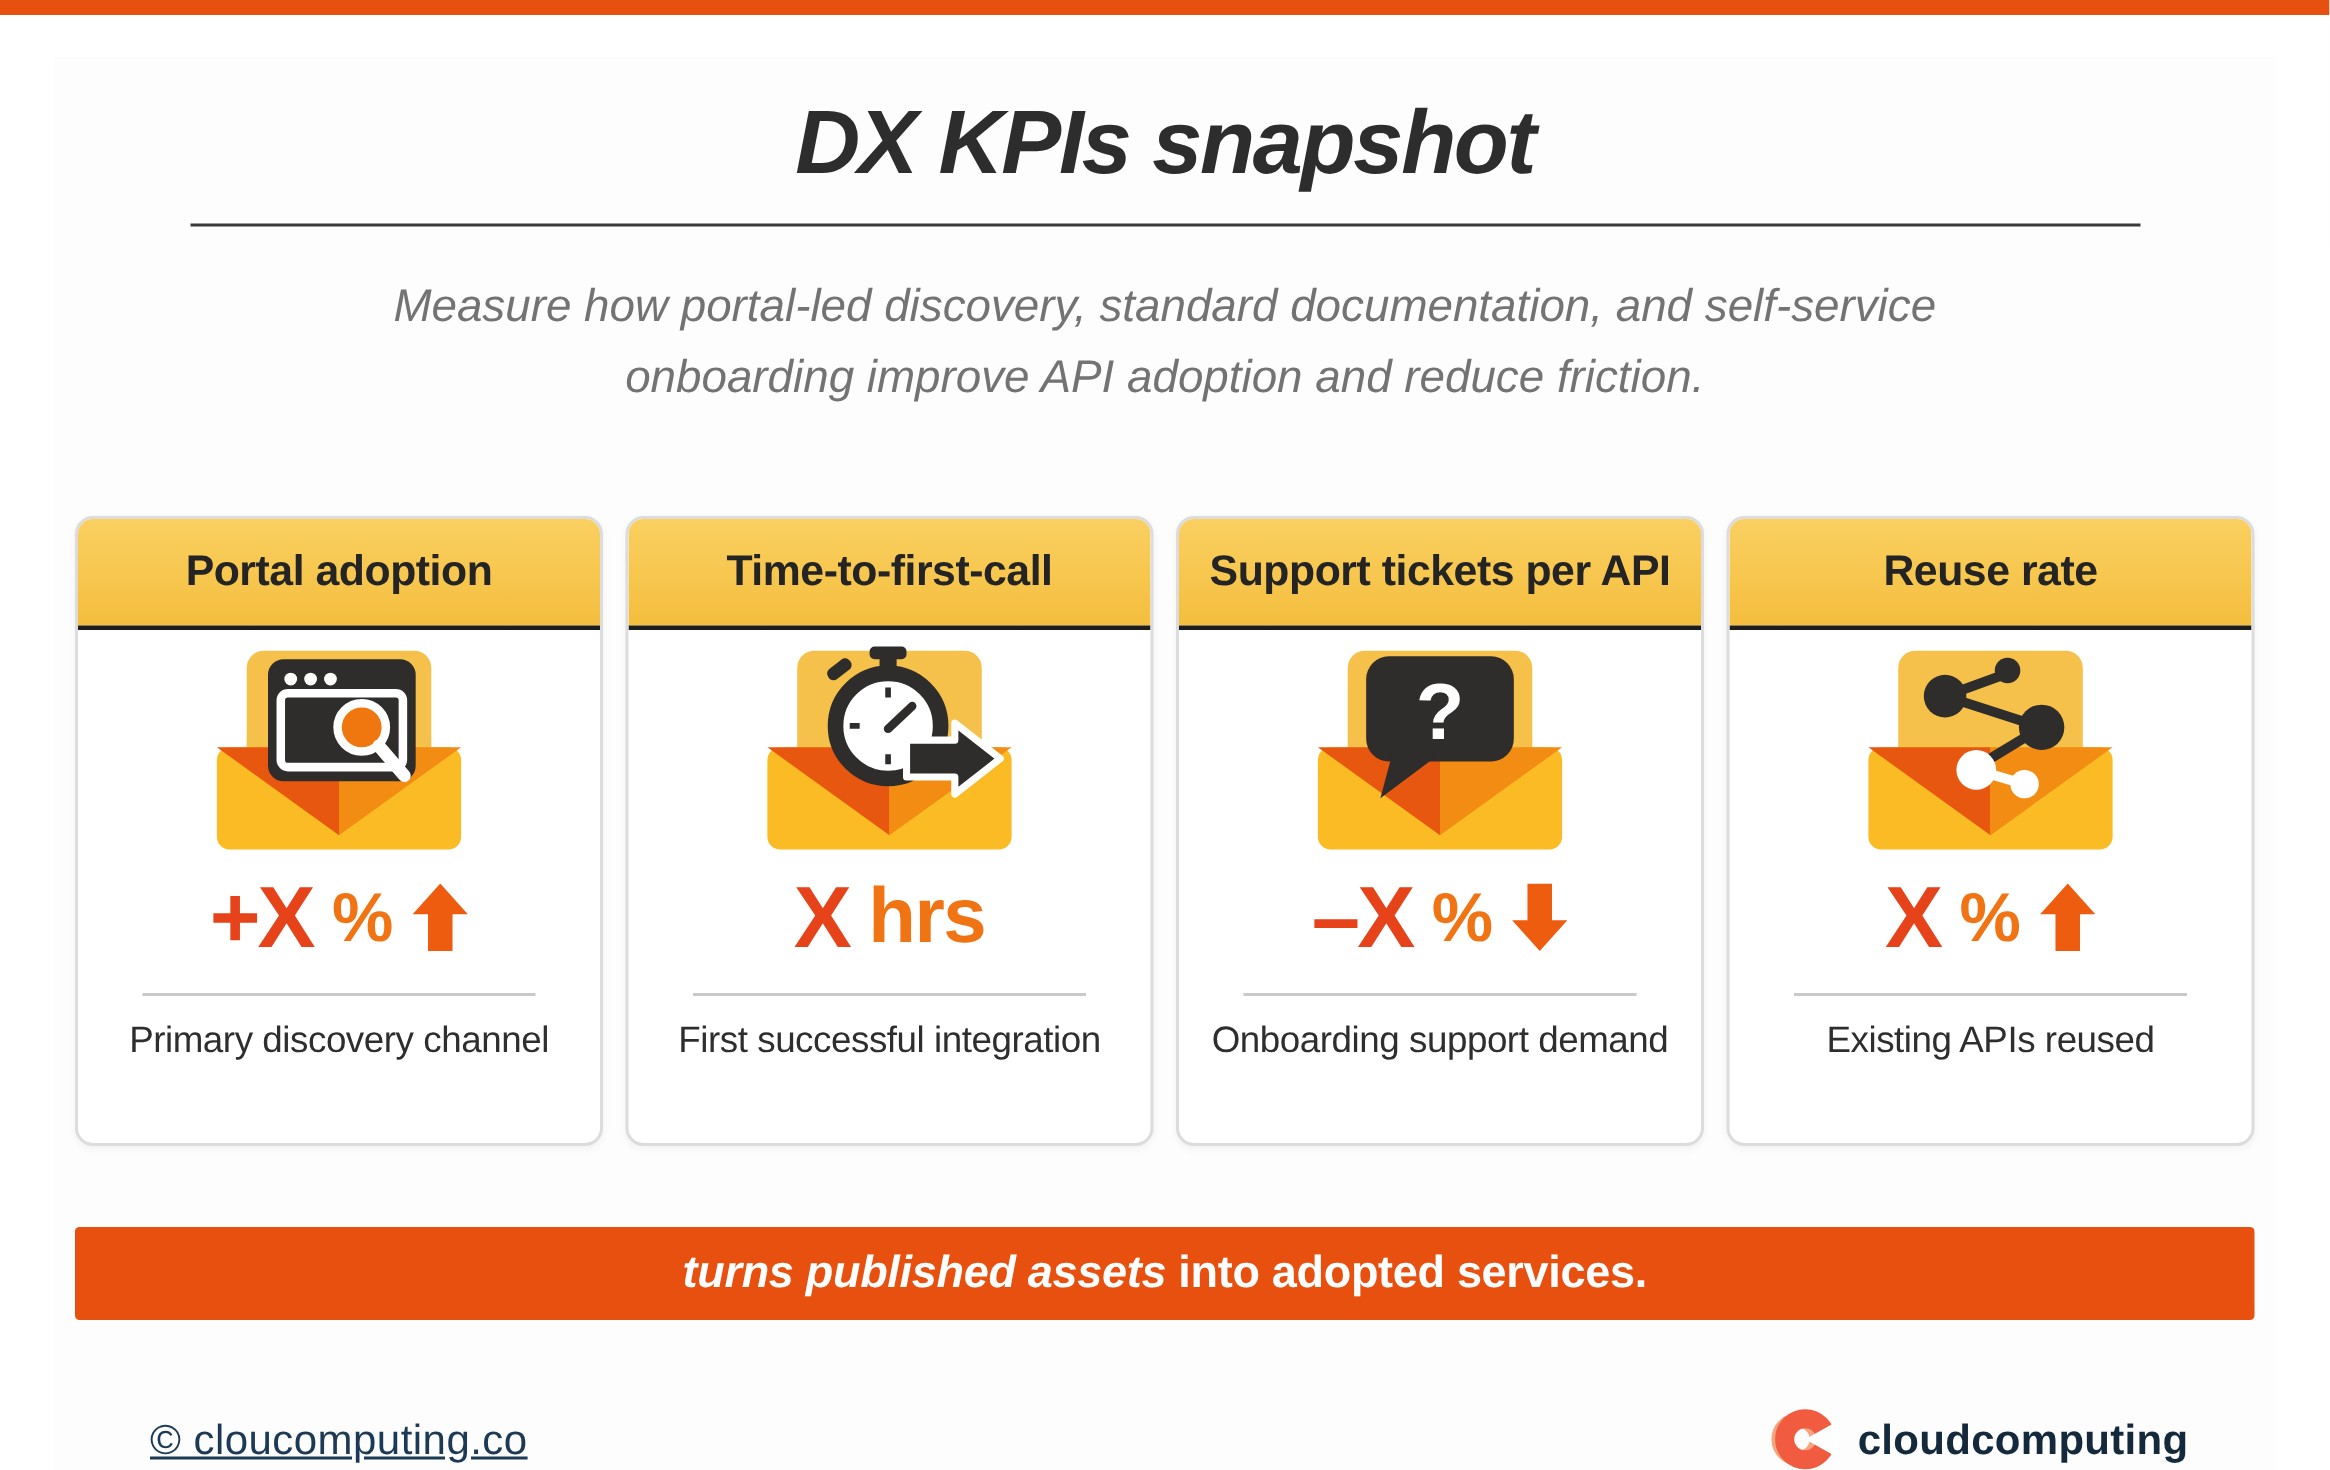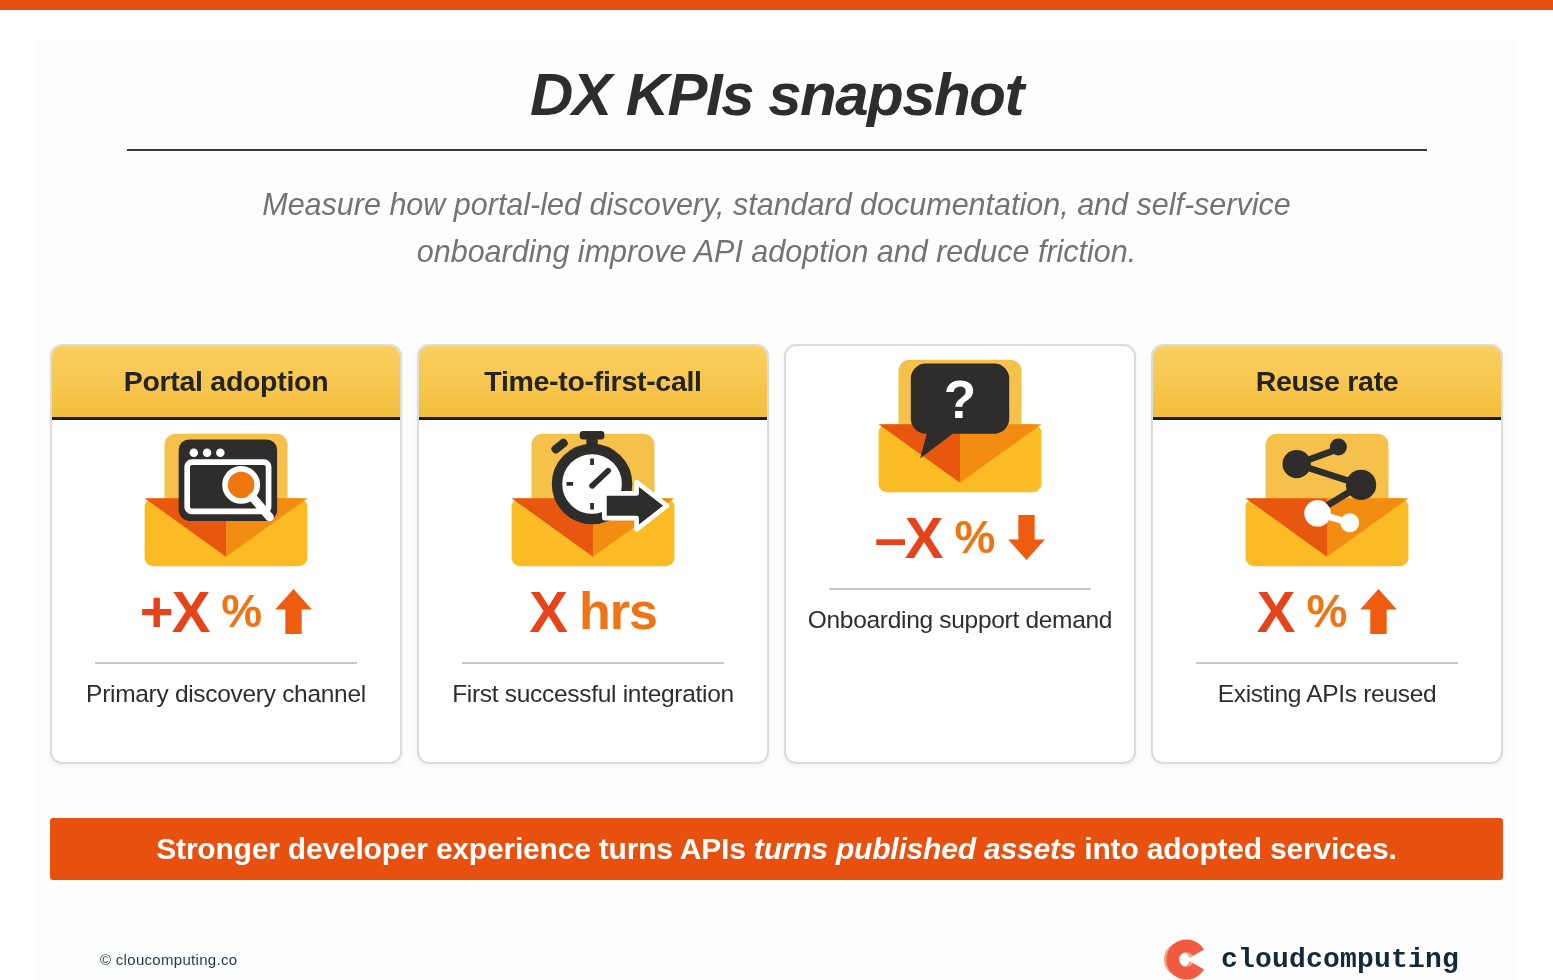--- a/index.html
+++ b/index.html
@@ -53,24 +53,24 @@
     margin:54px 50px 0 50px; height:62px; background:var(--accent-orange,#E8500F);
     border-radius:3px; display:flex; align-items:center; justify-content:center;
     color:#fff; font-size:30px; font-weight:bold; letter-spacing:-0.2px;
   }
   .banner .it { font-style:italic; font-weight:600; }
   .banner span { white-space:pre; }
 
   .footer {
     margin:56px 94px 0 100px; display:flex; justify-content:space-between; align-items:center;
   }
-  .copyright { font-size:15px; color:var(--navy-text,#1c3a55); letter-spacing:0.3px; }
+  .copyright { font-size:28px; color:var(--navy-text,#1c3a55); letter-spacing:0.3px;text-decoration:underline; }
   .brand { display:flex; align-items:center; gap:12px; }
   .brand-logo { width:47px; height:47px; }
-  .brand-name { font-size:28px; font-weight:bold; color:#14293c; letter-spacing:0.2px;font-family:Liberation Mono, monospace; }
+  .brand-name { font-size:28px; font-weight:bold; color:#14293c; letter-spacing:0.2px; }
 </style>
 </head>
 <body>
 
 <div class="topbar"></div>
 <div class="sheet"></div>
 
 <main>
 
   <div class="header-block">
@@ -141,20 +141,23 @@
         <div class="value">
           <span class="v-main"><span></span><span>X</span></span>
           <span class="v-unit hrs">hrs</span>
         </div>
         <div class="divider"></div>
         <div class="caption">First successful integration</div>
       </div>
     </section>
 
     <section class="card">
+      <header class="card-head">
+        <span>Support tickets per API</span>
+      </header>
       <div class="card-body">
         <div class="icon-wrap">
           <svg viewBox="0 0 200 150">
             <rect x="35" y="4" width="130" height="112" rx="12" fill="#F6C14B"></rect>
             <rect x="14" y="72" width="172" height="72" rx="9" fill="#FBBB24"></rect>
             <path d="M14 72 L100 72 L100 134 Z" fill="#E8570F"></path>
             <path d="M100 72 L186 72 L100 134 Z" fill="#F28C12"></path>
             <rect x="48" y="8" width="104" height="74" rx="16" fill="#2F2D2B"></rect>
             <path d="M66 78 L98 78 L58 108 Z" fill="#2F2D2B"></path>
             <text x="100" y="66" text-anchor="middle" font-size="56" font-weight="bold" fill="#fff" font-family="Liberation Sans, sans-serif">?</text>
@@ -204,21 +207,20 @@
             </svg>
         </div>
         <div class="divider"></div>
         <div class="caption">Existing APIs reused</div>
       </div>
     </section>
 
   </div>
 
   <div class="banner">
-    <span>Stronger developer experience turns APIs </span>
       <span class="it">turns published assets</span>
       <span> into adopted services.</span>
   </div>
 
   <div class="footer">
     <div class="copyright">© cloucomputing.co</div>
     <div class="brand">
       <svg class="brand-logo" viewBox="0 0 48 48">
         <circle cx="20" cy="24" r="13" fill="none" stroke="#F5A57E" stroke-width="10"></circle>
         <circle cx="25" cy="24" r="14" fill="none" stroke="#F15B3F" stroke-width="13"></circle>

